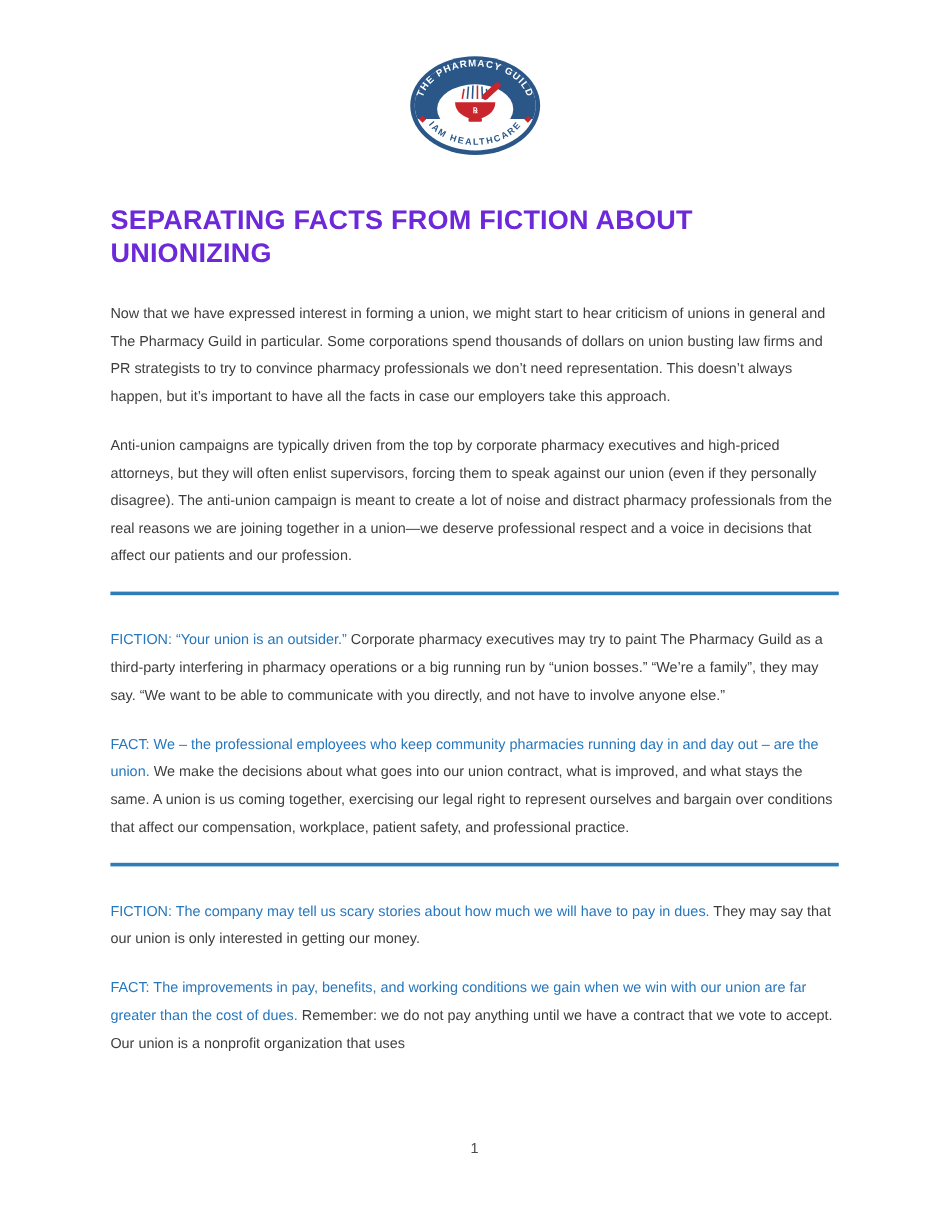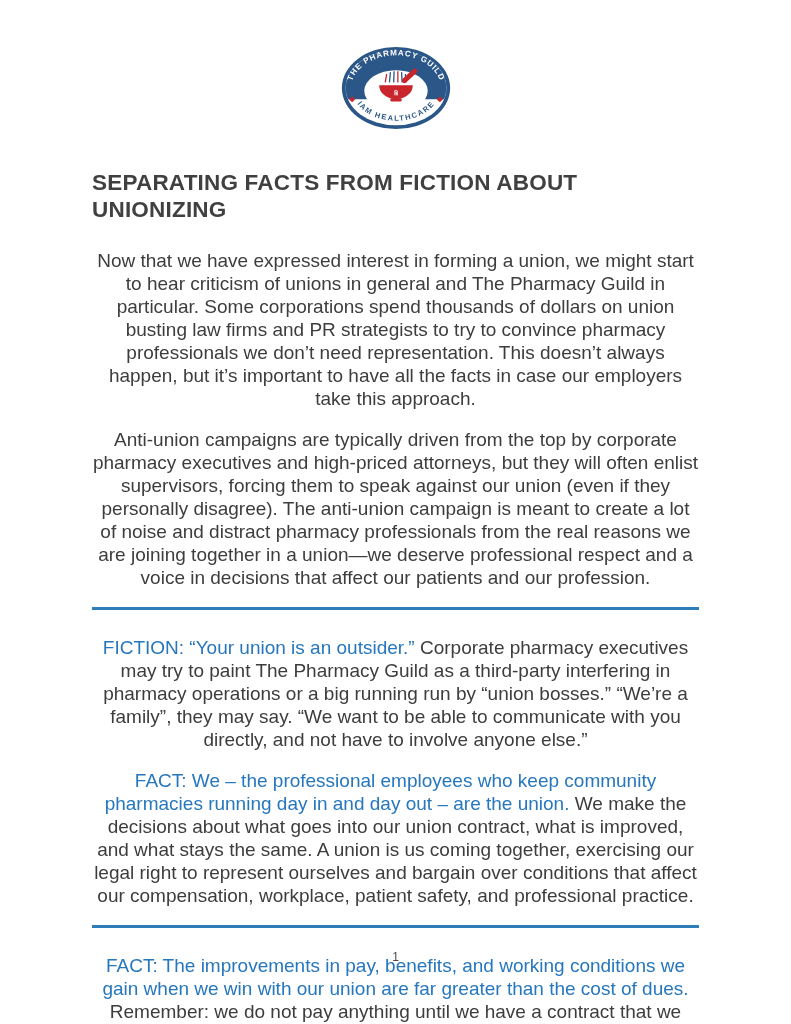--- a/index.html
+++ b/index.html
@@ -16,33 +16,32 @@
     width: 791px;
     height: 1024px;
     padding: 45px 92px 0 92px;
     position: relative;
   }
   .logo-wrap {
     text-align: center;
     margin: 0 0 34px 0;
   }
   .doc-title {
-    color: #404040;
+    color: #6d28d9;
     font-size: 22.5px;
     font-weight: bold;
     letter-spacing: 0.2px;
     margin: 0 0 26px 0;
     line-height: 1.2;
   }
   p.body {
     color: #3D3D3D;
-    font-size: 19px;
+    font-size: 12px;
     line-height: 23px;
     margin: 0 0 18px 0;
-    text-align: center;
   }
   p.body .lead {
     color: #2677BD;
     font-weight: normal;
   }
   hr.divider {
     border: none;
     border-top: 3px solid #2E7CB8;
     margin: 2px 0 26px 0;
   }
@@ -115,18 +114,19 @@
   <p class="body">Anti-union campaigns are typically driven from the top by corporate pharmacy executives and high-priced attorneys, but they will often enlist supervisors, forcing them to speak against our union (even if they personally disagree). The anti-union campaign is meant to create a lot of noise and distract pharmacy professionals from the real reasons we are joining together in a union—we deserve professional respect and a voice in decisions that affect our patients and our profession.</p>
 
   <hr class="divider">
 
   <p class="body"><span class="lead">FICTION: “Your union is an outsider.”</span> <span>Corporate pharmacy executives may try to paint The Pharmacy Guild as a third-party interfering in pharmacy operations or a big running run by “union bosses.” “We’re a family”, they may say. “We want to be able to communicate with you directly, and not have to involve anyone else.”</span></p>
 
   <p class="body"><span class="lead">FACT: We – the professional employees who keep community pharmacies running day in and day out – are the union.</span> <span>We make the decisions about what goes into our union contract, what is improved, and what stays the same. A union is us coming together, exercising our legal right to represent ourselves and bargain over conditions that affect our compensation, workplace, patient safety, and professional practice.</span></p>
 
   <hr class="divider">
 
+  <p class="body"><span class="lead">FICTION: The company may tell us scary stories about how much we will have to pay in dues.</span> <span>They may say that our union is only interested in getting our money.</span></p>
 
   <p class="body"><span class="lead">FACT: The improvements in pay, benefits, and working conditions we gain when we win with our union are far greater than the cost of dues.</span> <span>Remember: we do not pay anything until we have a contract that we vote to accept. Our union is a nonprofit organization that uses</span></p>
 
   <div class="page-number">1</div>
 
 </div>
 
 </body></html>

